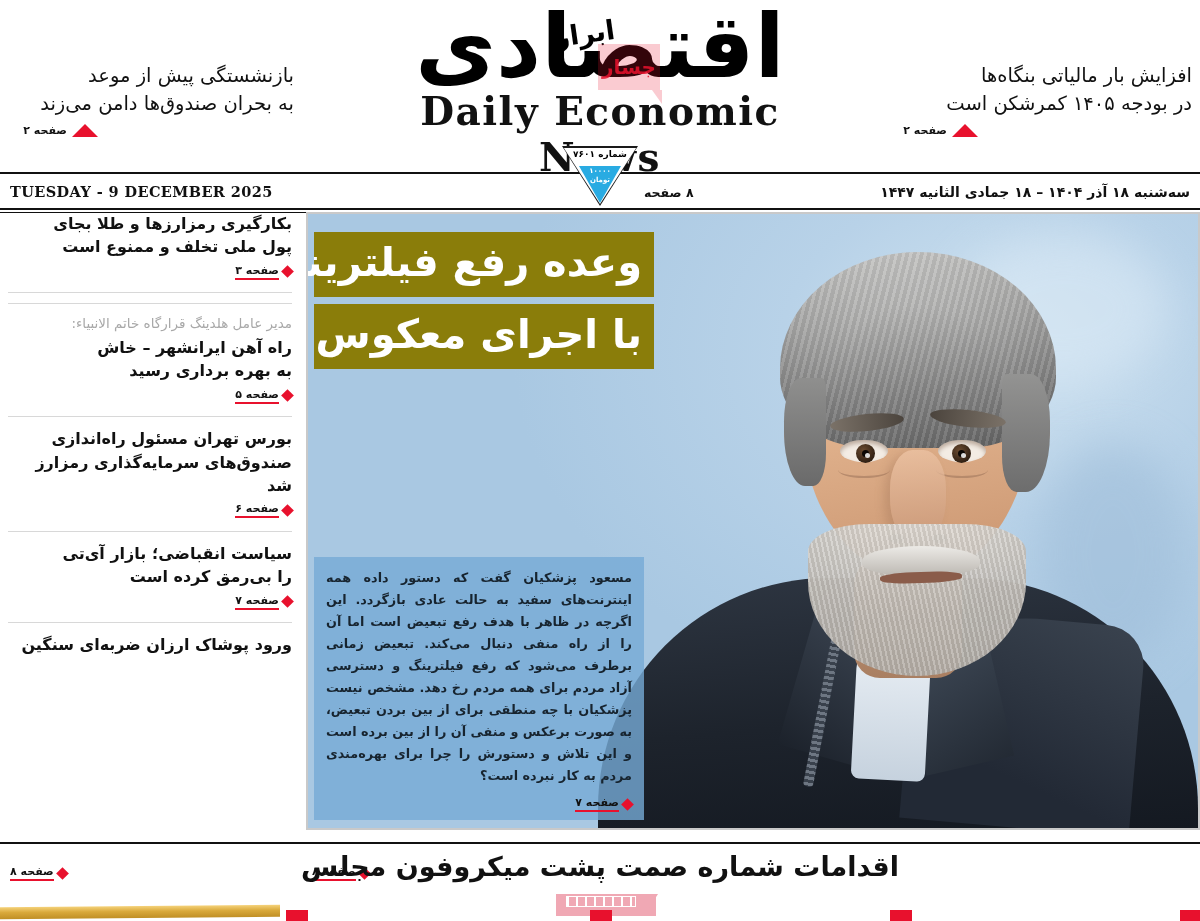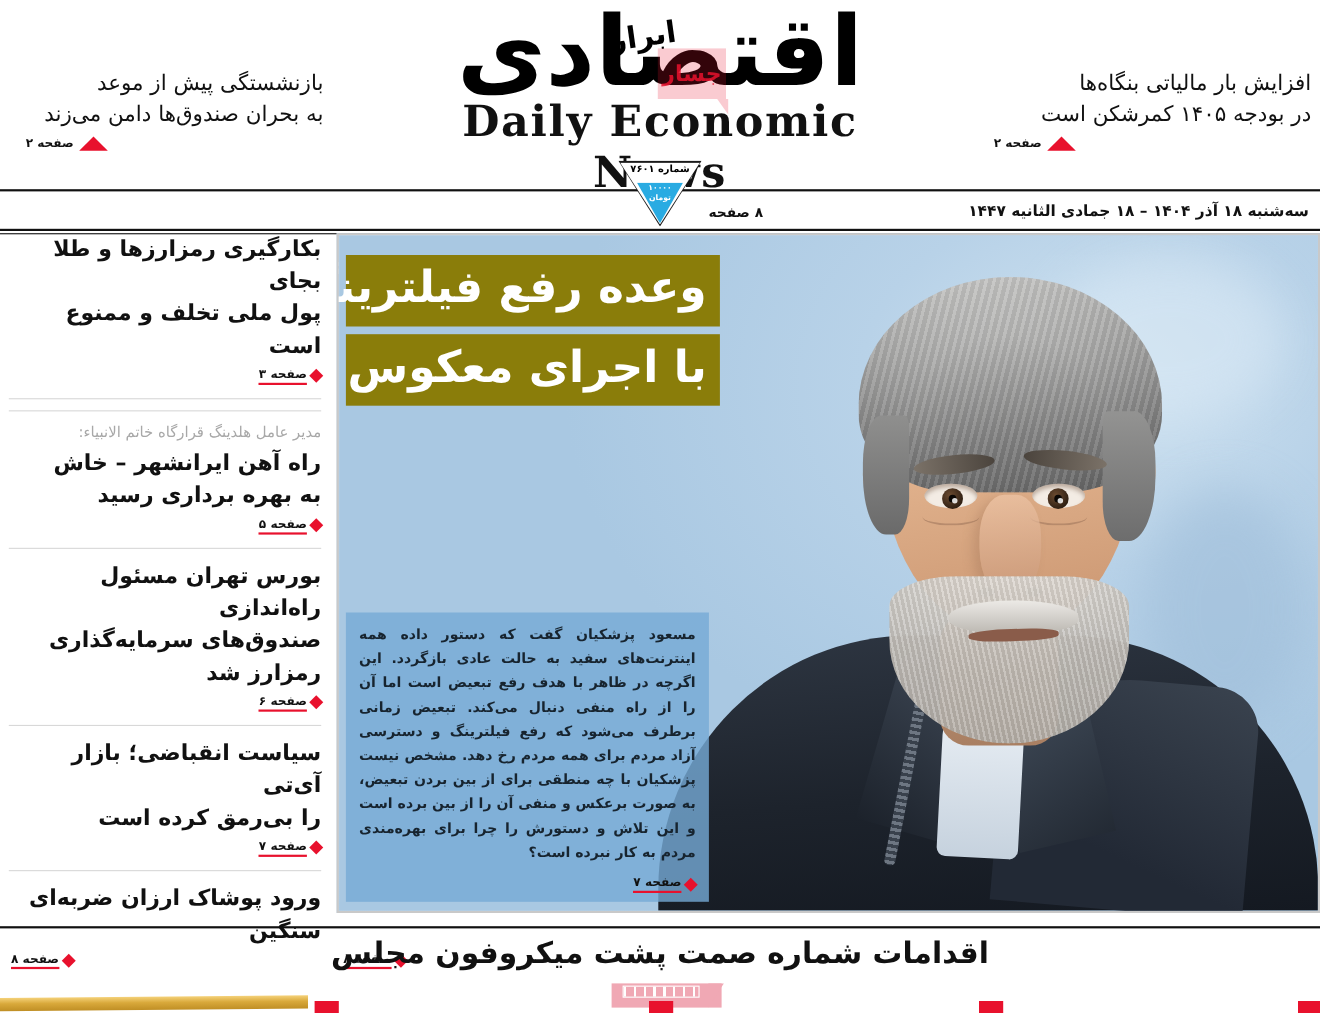--- a/index.html
+++ b/index.html
@@ -136,21 +136,21 @@
   }
   .side-item { position: relative; padding-bottom: 6px; margin-bottom: 6px; }
   .side-rule {
     height: 1px; background: #d8d8d8; margin: 3px 0 10px 0;
   }
   .kicker {
     font-size: 13.5px; font-weight: 400; color: #a8a8a8;
     text-align: right; line-height: 1.4; margin-bottom: 3px;
   }
   .side-head {
-    font-size: 20px; font-weight: 700; color: #111;
+    font-size: 16px; font-weight: 700; color: #111;
     line-height: 1.46; text-align: right; letter-spacing: -0.3px;
   }
   .pageref-sm {
     display: inline-flex; align-items: center; gap: 4px; direction: rtl;
     margin-top: 5px;
   }
   .pageref-sm .lbl {
     font-size: 11px; font-weight: 700; color: #111;
     border-bottom: 2px solid #e8112d; padding-bottom: 1px;
   }
@@ -444,20 +444,21 @@
 
   <div class="badge">
     <div class="badge-outer"></div>
     <div class="badge-inner-white"></div>
     <div class="badge-issue">شماره ۷۶۰۱</div>
     <div class="badge-cyan"></div>
     <div class="badge-price">۱۰۰۰۰ تومان</div>
   </div>
 
   <div class="datebar">
+    <div class="date-en">TUESDAY - 9 DECEMBER 2025</div>
     <div class="pages-fa">۸ صفحه</div>
     <div class="date-fa">سه‌شنبه ۱۸ آذر ۱۴۰۴ – ۱۸ جمادی الثانیه ۱۴۴۷</div>
   </div>
 
   <div class="content">
 
     <div class="sidebar">
 
       <div class="side-item">
         <div class="side-head">بکارگیری رمزارزها و طلا بجای</div>

